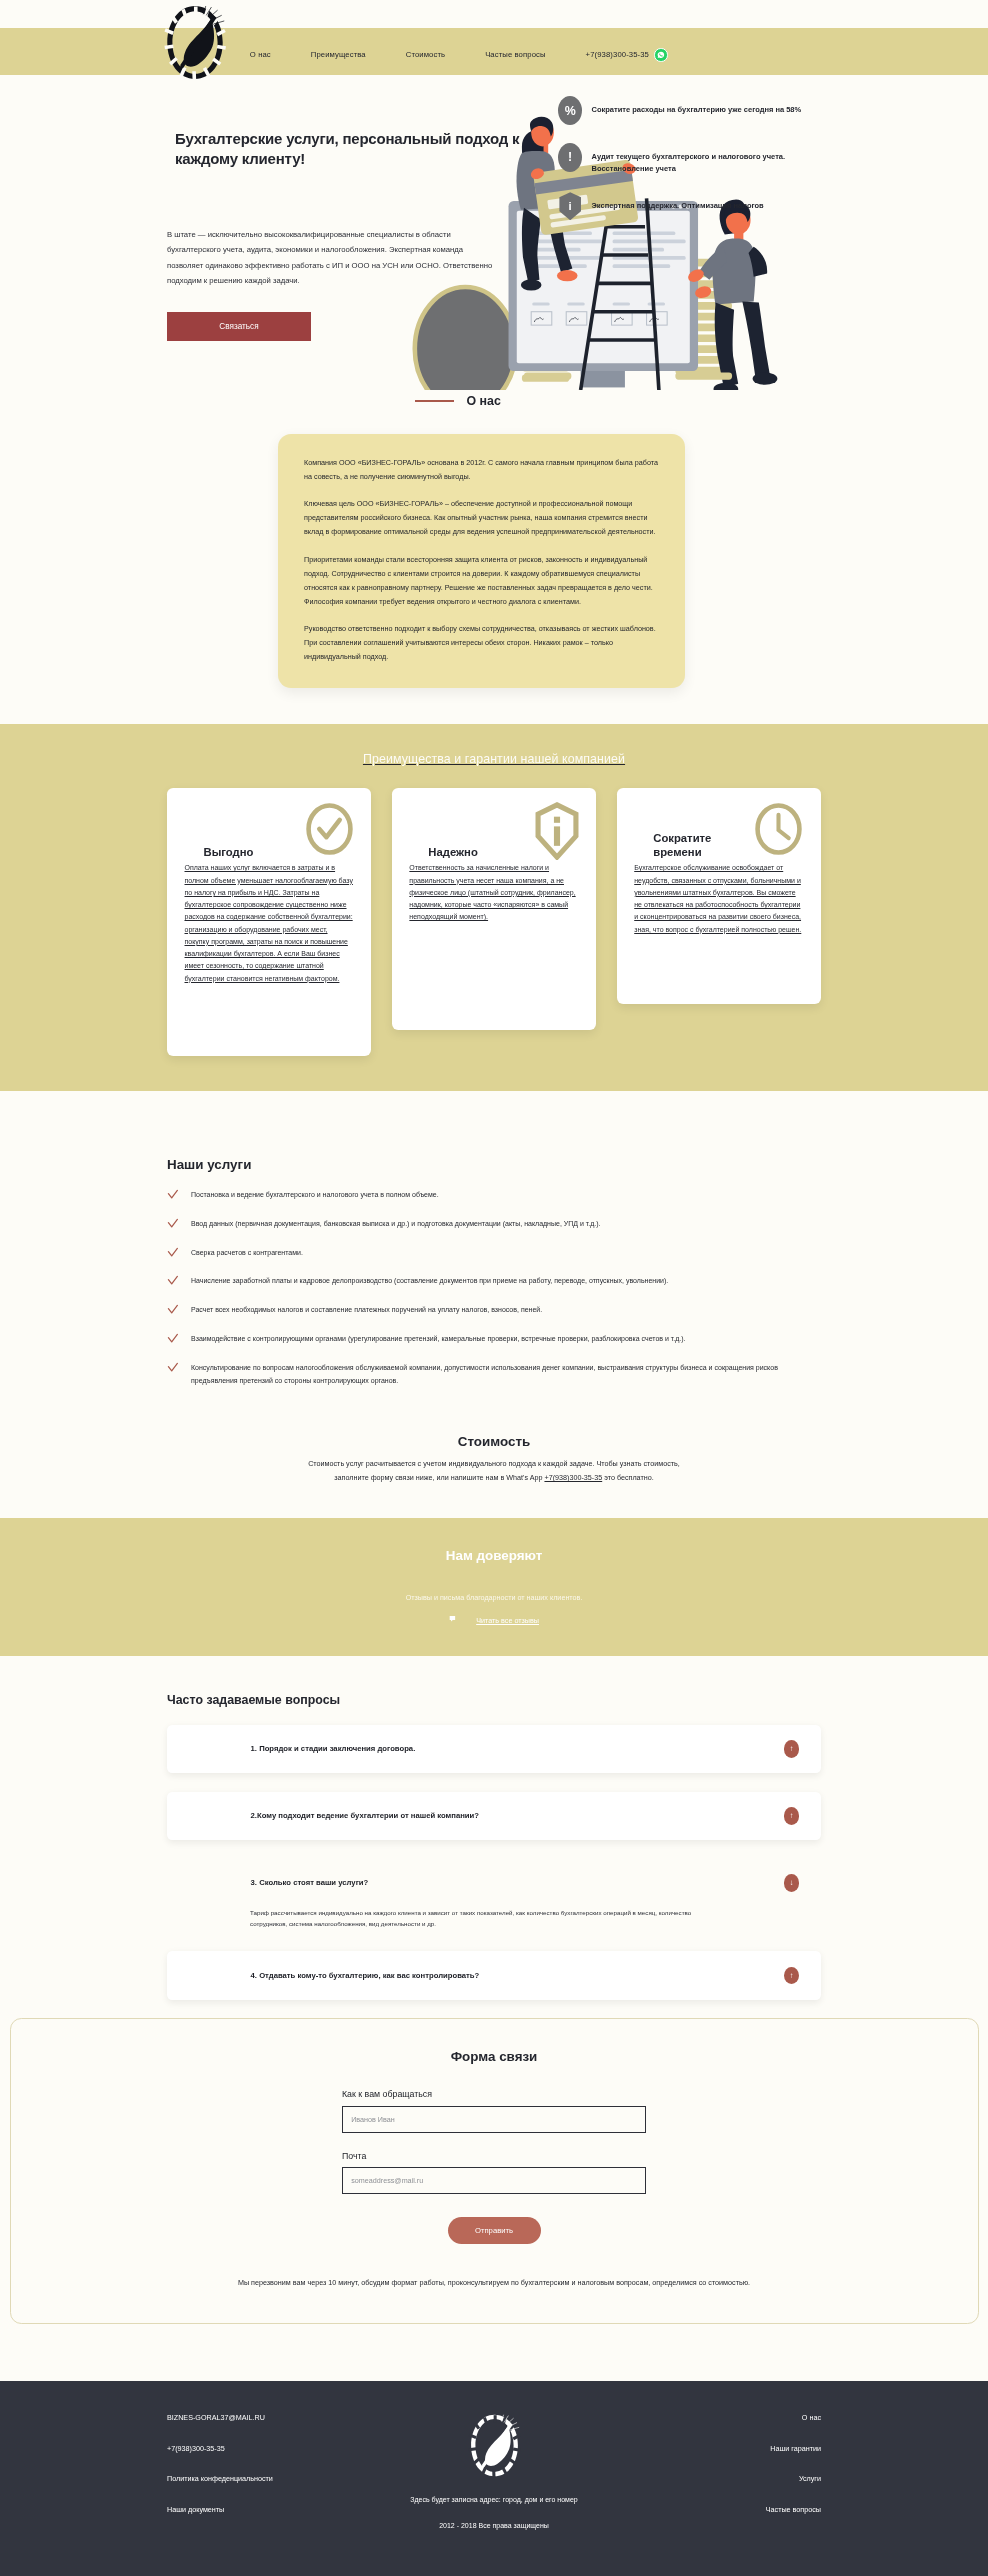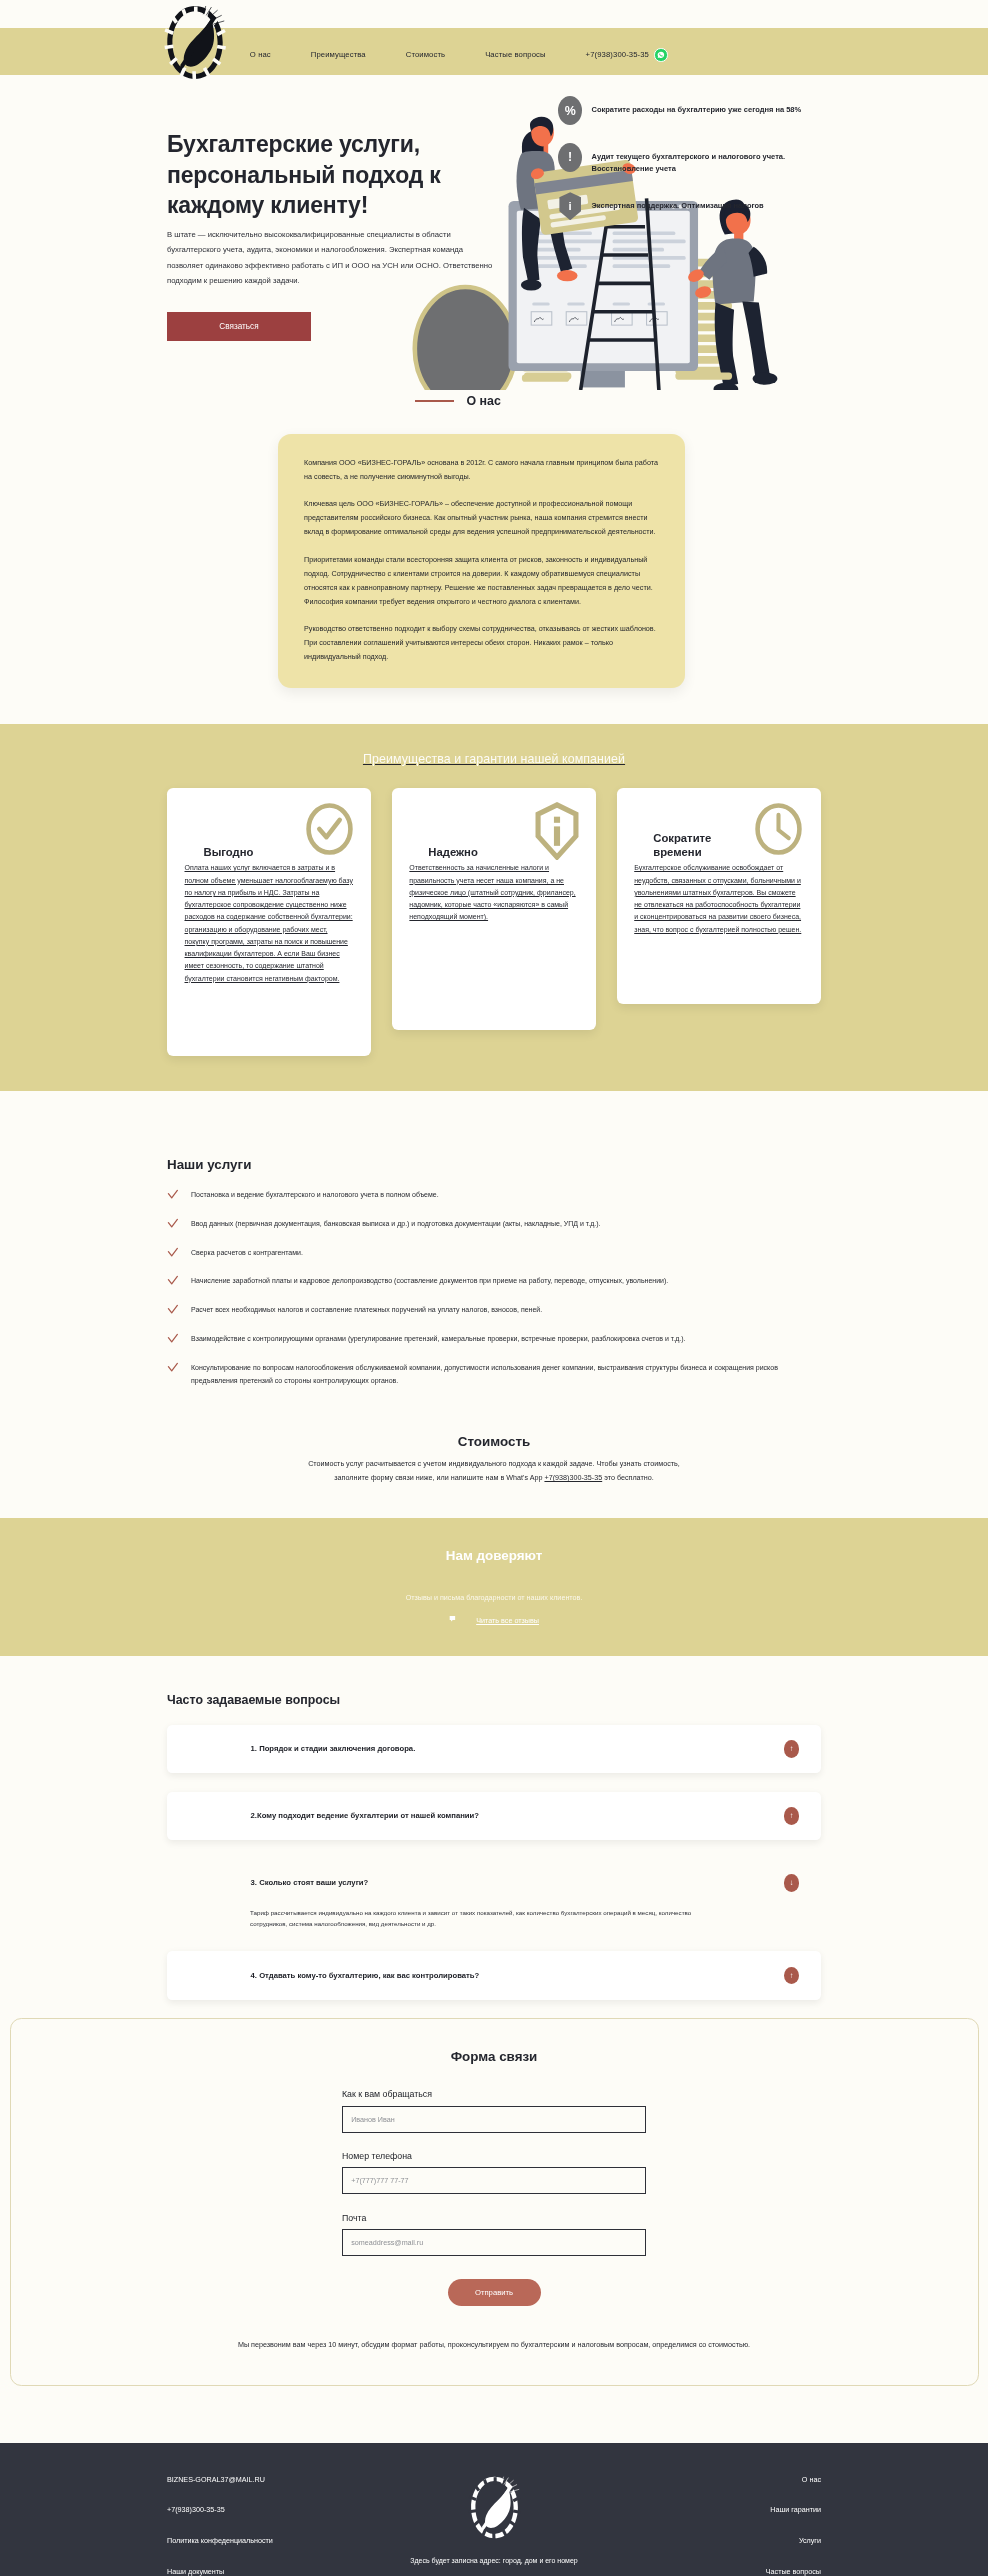--- a/index.html
+++ b/index.html
@@ -47,22 +47,22 @@
     background: #25d366; display: inline-flex;
     align-items: center; justify-content: center;
     border: 1px solid #fff;
   }
   .wa-icon svg { width: 7.7px; height: 7.7px; fill: #fff; }
 
   
   .hero { position: relative; height: 304px; }
   .hero-inner { width: 654px; margin: 0 auto; position: relative; height: 304px; }
   .hero-title {
-    position: absolute; left: 0; top: 44px; width: 361px;
-    font-size: 23px; line-height: 1.33; font-weight: 700;
+    position: absolute; left: 8px; top: 44px; width: 361px;
+    font-size: 15px; line-height: 1.33; font-weight: 700;
     letter-spacing: -0.2px; z-index: 5;
   }
   .hero-desc {
     position: absolute; left: 0; top: 142px; width: 330px;
     font-size: 7.7px; line-height: 2.0; color: #2b2d35; z-index: 5;
   }
   .hero-cta {
     position: absolute; left: 0; top: 227px;
     width: 144px; height: 29px; border: none;
     background: #9c4040; color: #fff; font-size: 8.2px;
@@ -577,24 +577,20 @@
       </div>
     </div>
   </section>
 
   <section class="formwrap">
     <h2>Форма связи</h2>
     <form class="form-fields">
       <div class="field">
         <label>Как к вам обращаться</label>
         <input type="text" placeholder="Иванов Иван" style="">
-      </div>
-      <div class="field">
-        <label>Номер телефона</label>
-        <input type="text" placeholder="+7(777)777 77-77" style="">
       </div>
       <div class="field">
         <label>Почта</label>
         <input type="text" placeholder="someaddress@mail.ru" style="">
       </div>
       <div class="submit-row">
         <button type="submit" class="submit-btn">Отправить</button>
       </div>
     </form>
     <p class="form-note">Мы перезвоним вам через 10 минут, обсудим формат работы, проконсультируем по бухгалтерским и налоговым вопросам, определимся со стоимостью.</p>

